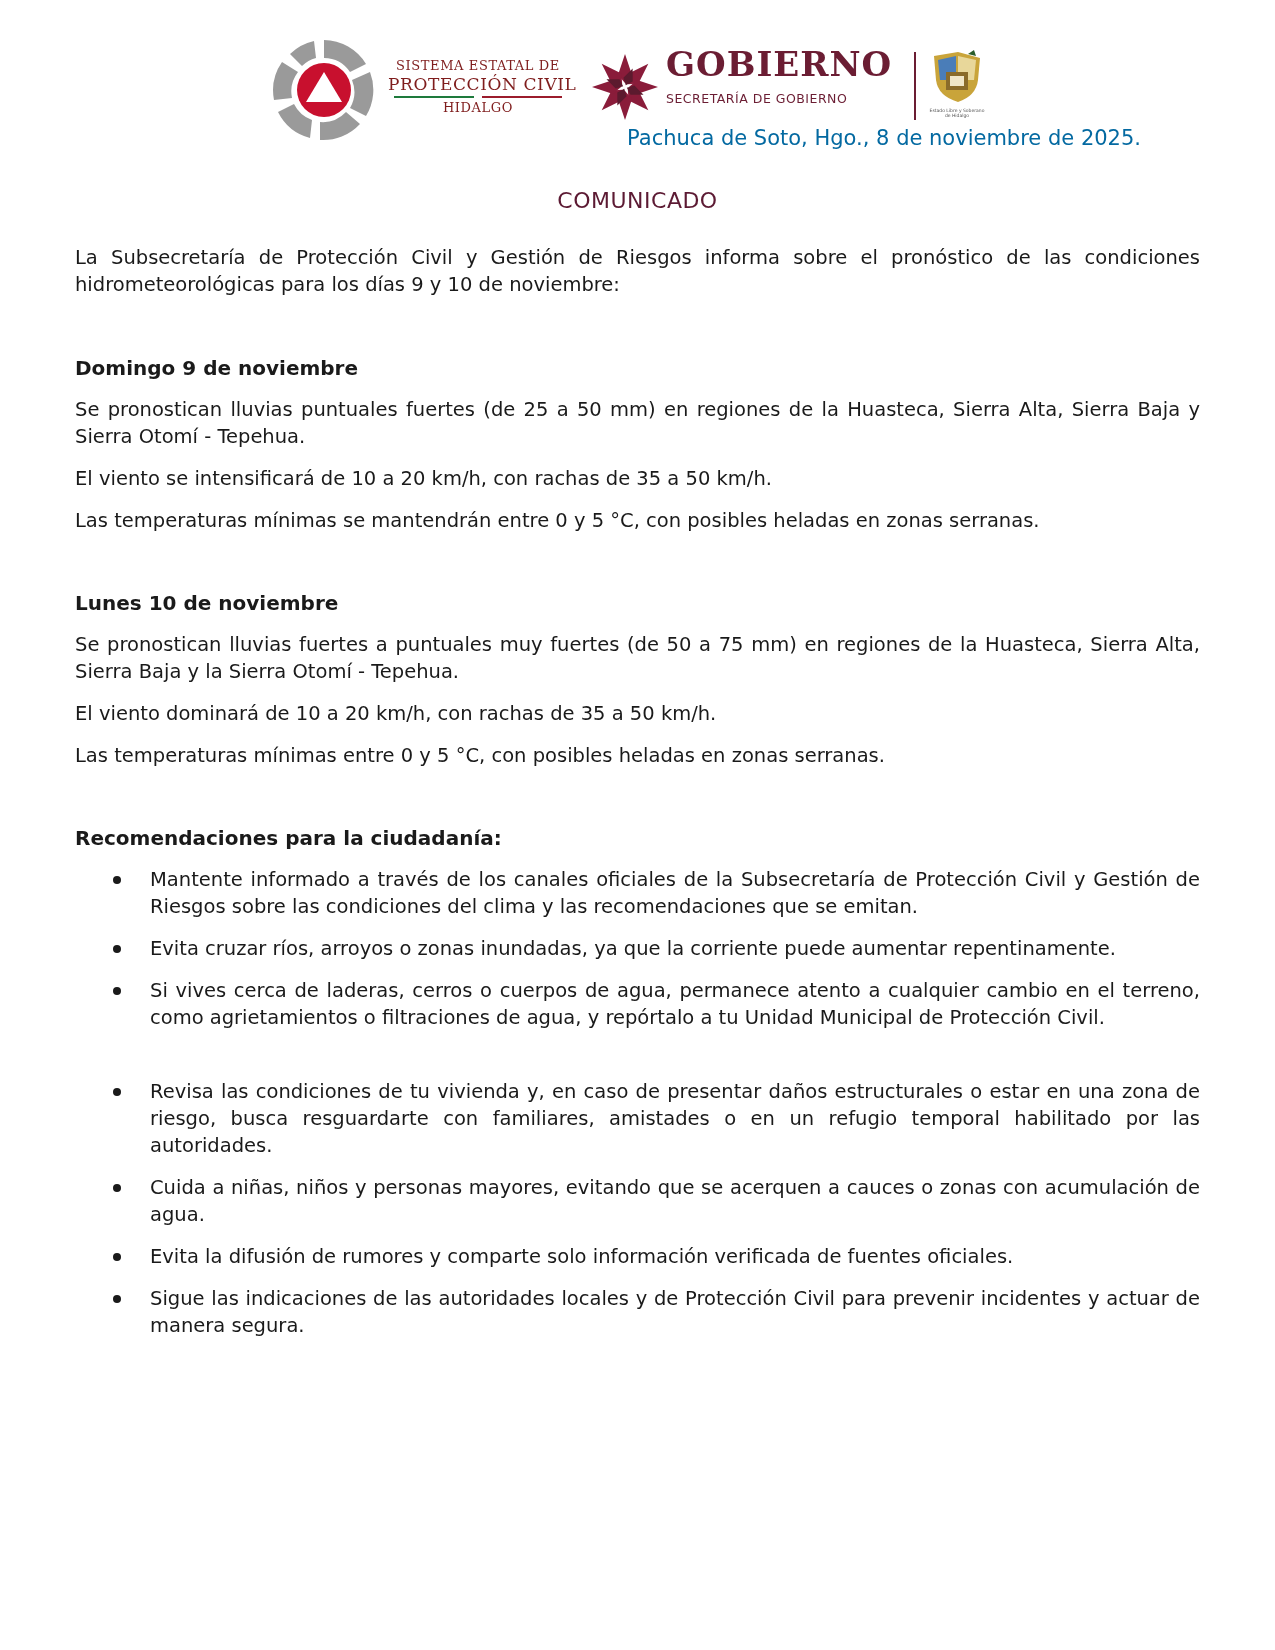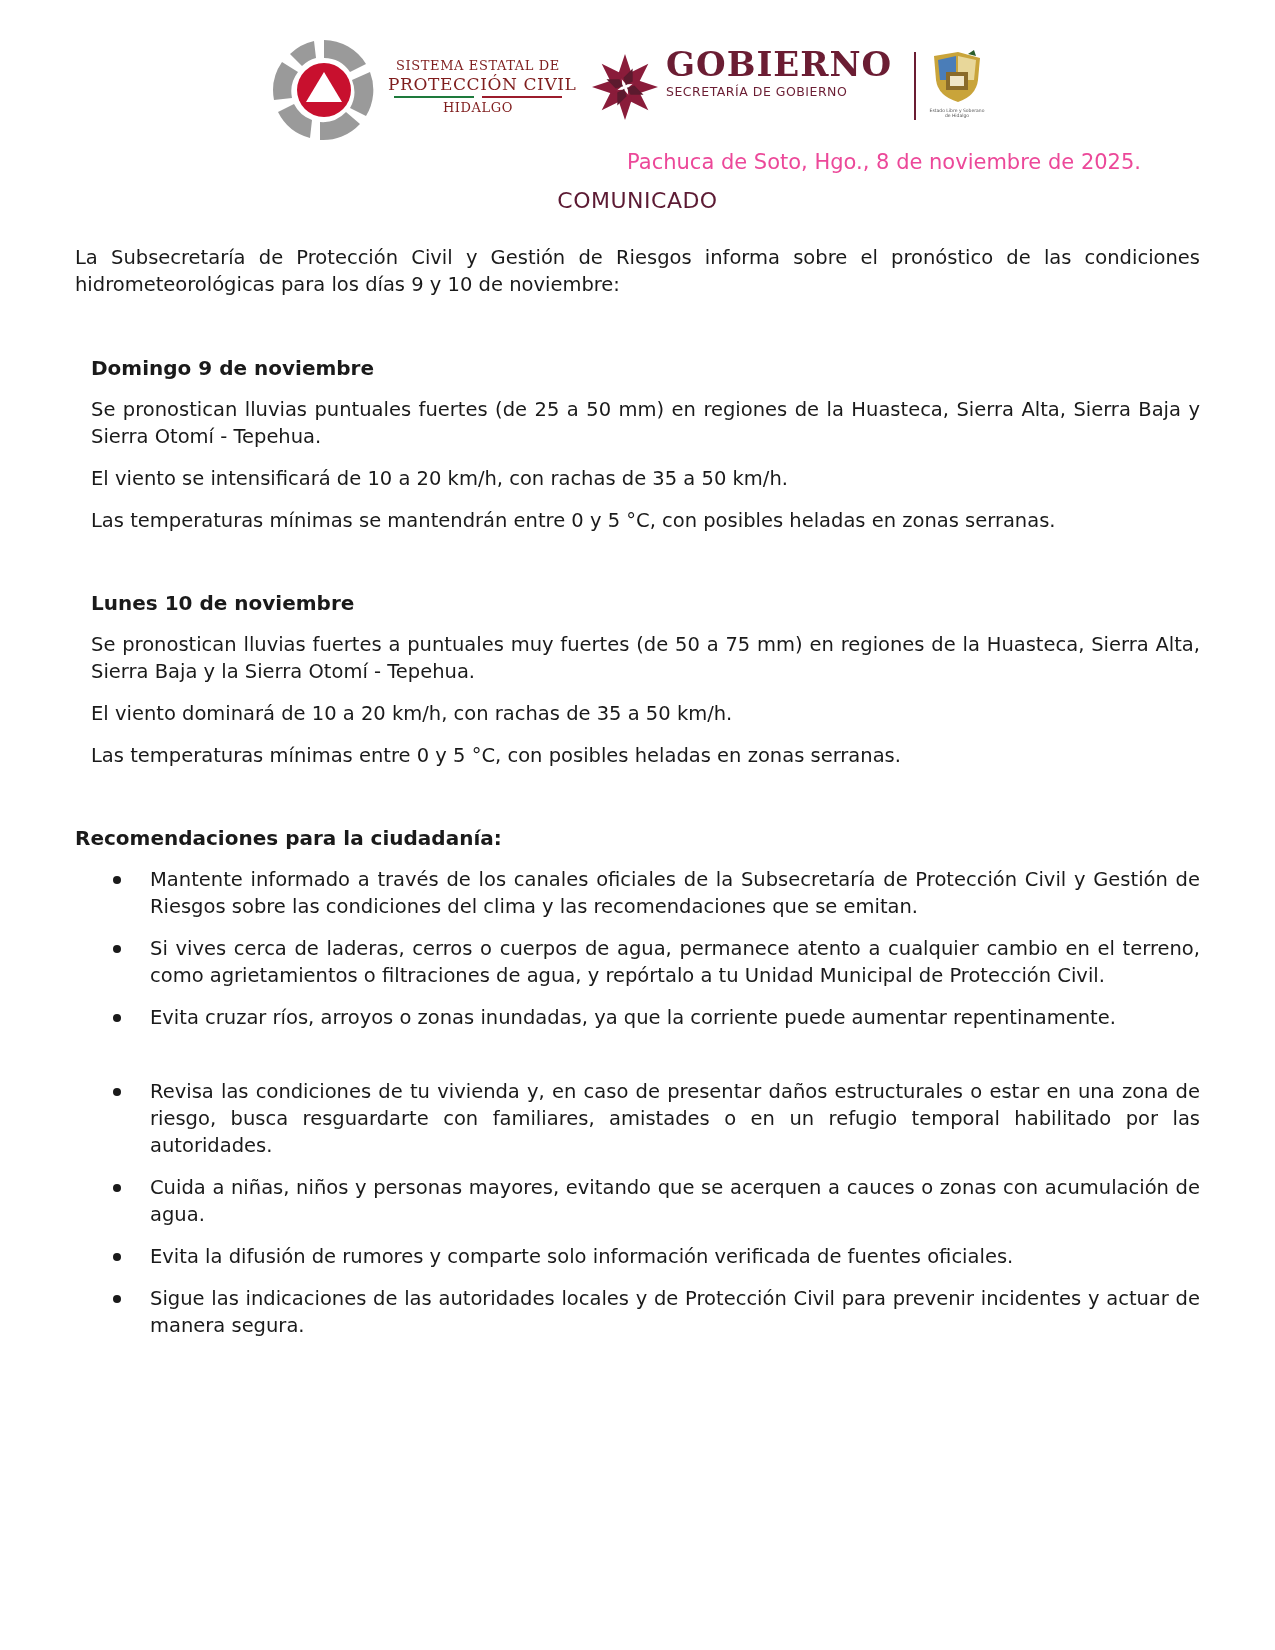--- a/index.html
+++ b/index.html
@@ -13,34 +13,34 @@
     .pc-line1 { font-size: 13px; letter-spacing: 0.6px; }
     .pc-line2 { font-size: 17px; letter-spacing: 0.6px; margin-top: 1px; white-space: nowrap; }
     .pc-rule { display: flex; gap: 8px; justify-content: center; margin: 2px 0 2px; }
     .pc-rule .g { width: 80px; height: 2px; background: #1e7a3c; }
     .pc-rule .r { width: 80px; height: 2px; background: #9b1c2c; }
     .pc-line3 { font-size: 13px; letter-spacing: 0.6px; }
 
     .gob-star { position: absolute; left: 320px; top: 16px; width: 70px; height: 70px; }
     .gob-text { position: absolute; left: 396px; top: 10px; }
     .gob-title { font-family: "DejaVu Serif", serif; font-weight: bold; font-size: 34px; color: #6b1d33; letter-spacing: 1px; line-height: 36px; }
-    .gob-sub { font-family: "DejaVu Sans", sans-serif; font-size: 12.5px; color: #6b1d33; letter-spacing: 0.5px; margin-top: 2px; }
+    .gob-sub { font-family: "DejaVu Sans", sans-serif; font-size: 12.5px; color: #6b1d33; letter-spacing: 0.5px; margin-top: 9px; }
     .gob-divider { position: absolute; left: 644px; top: 16px; width: 2px; height: 68px; background: #6b1d33; }
     .shield { position: absolute; left: 658px; top: 14px; width: 58px; height: 70px; }
 
     
-    .date { position: absolute; right: 134px; top: 126px; font-size: 21px; color: #ec4899; margin-top: 24px; }
+    .date { position: absolute; right: 134px; top: 126px; font-size: 21px; color: #0369a1; }
     .title { position: absolute; left: 0; width: 1275px; top: 188px; text-align: center; font-weight: normal; font-size: 22px; color: #5c1a33; letter-spacing: 0.5px; }
 
     .content { position: absolute; left: 75px; width: 1125px; top: 244px; }
     p { margin: 0; font-size: 19.5px; line-height: 27px; text-align: justify; }
     .intro { margin-bottom: 56px; }
     h2 { margin: 0 0 14px; font-size: 20px; font-weight: bold; line-height: 28px; }
     .section p { margin-bottom: 15px; }
-    .section { margin-bottom: 55px; margin-left: 16px; }
+    .section { margin-bottom: 55px; }
     .sec2 { margin-bottom: 55px; }
 
     ul.recs { list-style: none; margin: 0; padding: 0; }
     ul.recs li { position: relative; padding-left: 75px; margin-bottom: 15px; }
     ul.recs li .bullet { position: absolute; left: 38px; top: 10px; width: 8px; height: 8px; border-radius: 50%; background: #1a1a1a; }
     ul.recs li.gap-before { margin-top: 47px; }
     .closing { margin-top: 0; }
   </style>
 </head>
 <body>
@@ -129,25 +129,25 @@
 
     <div>
       <h2>Recomendaciones para la ciudadanía:</h2>
       <ul class="recs">
         <li>
             <span class="bullet"></span>
             <p>Mantente informado a través de los canales oficiales de la Subsecretaría de Protección Civil y Gestión de Riesgos sobre las condiciones del clima y las recomendaciones que se emitan.</p>
           </li>
         <li>
             <span class="bullet"></span>
-            <p>Si vives cerca de laderas, cerros o cuerpos de agua, permanece atento a cualquier cambio en el terreno, como agrietamientos o filtraciones de agua, y repórtalo a tu Unidad Municipal de Protección Civil.</p>
+            <p>Evita cruzar ríos, arroyos o zonas inundadas, ya que la corriente puede aumentar repentinamente.</p>
           </li>
         <li>
             <span class="bullet"></span>
-            <p>Evita cruzar ríos, arroyos o zonas inundadas, ya que la corriente puede aumentar repentinamente.</p>
+            <p>Si vives cerca de laderas, cerros o cuerpos de agua, permanece atento a cualquier cambio en el terreno, como agrietamientos o filtraciones de agua, y repórtalo a tu Unidad Municipal de Protección Civil.</p>
           </li>
         <li class="gap-before">
             <span class="bullet"></span>
             <p>Revisa las condiciones de tu vivienda y, en caso de presentar daños estructurales o estar en una zona de riesgo, busca resguardarte con familiares, amistades o en un refugio temporal habilitado por las autoridades.</p>
           </li>
         <li>
             <span class="bullet"></span>
             <p>Cuida a niñas, niños y personas mayores, evitando que se acerquen a cauces o zonas con acumulación de agua.</p>
           </li>
         <li>

